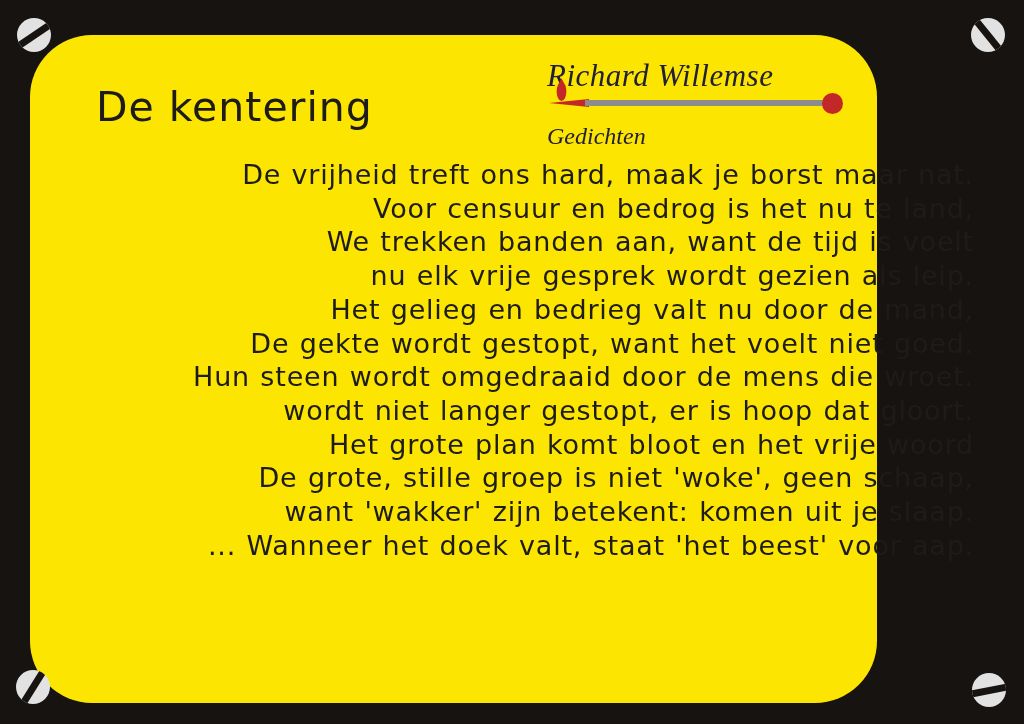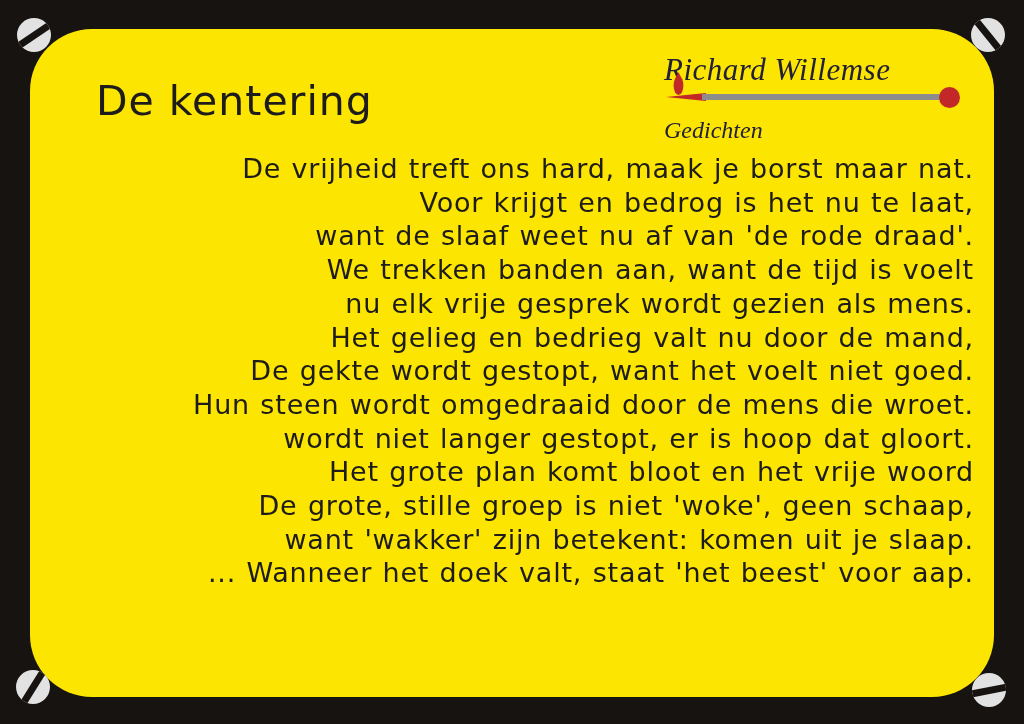--- a/index.html
+++ b/index.html
@@ -15,21 +15,21 @@
   html,body{width:1024px;height:724px;overflow:hidden;}
   body{
     background:var(--c-background);
     font-family:"DejaVu Sans", sans-serif;
     position:relative;
   }
   .stage{position:absolute;left:0;top:0;width:1024px;height:724px;background:var(--c-background);}
 
   
   .board{
-    position:absolute;left:30px;top:29px;width:964px;height:668px;
+    position:absolute;left:30px;top:35px;width:847px;height:668px;
     background:var(--c-board);
     border-radius:62px;
   }
 
   .title{
     position:absolute;left:66px;top:48px;
     font-size:41px;font-weight:normal;
     color:var(--c-text);
     letter-spacing:1px;
   }
@@ -125,24 +125,23 @@
         <div class="brush-tip"></div>
         <div class="brush-shaft"></div>
         <div class="brush-ball"></div>
       </div>
       <div class="paint-drop"></div>
       <div class="logo-sub">Gedichten</div>
     </div>
 
     <div class="poem">
       <div class="poem-line">De vrijheid treft ons hard, maak je borst maar nat.</div>
-      <div class="poem-line">Voor krijgt en bedrog is het nu te laat,</div>
-      <div class="poem-line">want de slaaf weet nu af van 'de rode draad'.</div>
+      <div class="poem-line">Voor censuur en bedrog is het nu te land,</div>
       <div class="poem-line">We trekken banden aan, want de tijd is voelt</div>
-      <div class="poem-line">nu elk vrije gesprek wordt gezien als mens.</div>
+      <div class="poem-line">nu elk vrije gesprek wordt gezien als leip.</div>
       <div class="poem-line">Het gelieg en bedrieg valt nu door de mand,</div>
       <div class="poem-line">De gekte wordt gestopt, want het voelt niet goed.</div>
       <div class="poem-line">Hun steen wordt omgedraaid door de mens die wroet.</div>
       <div class="poem-line">wordt niet langer gestopt, er is hoop dat gloort.</div>
       <div class="poem-line">Het grote plan komt bloot en het vrije woord</div>
       <div class="poem-line">De grote, stille groep is niet 'woke', geen schaap,</div>
       <div class="poem-line">want 'wakker' zijn betekent: komen uit je slaap.</div>
       <div class="poem-line">... Wanneer het doek valt, staat 'het beest' voor aap.</div>
     </div>
 

